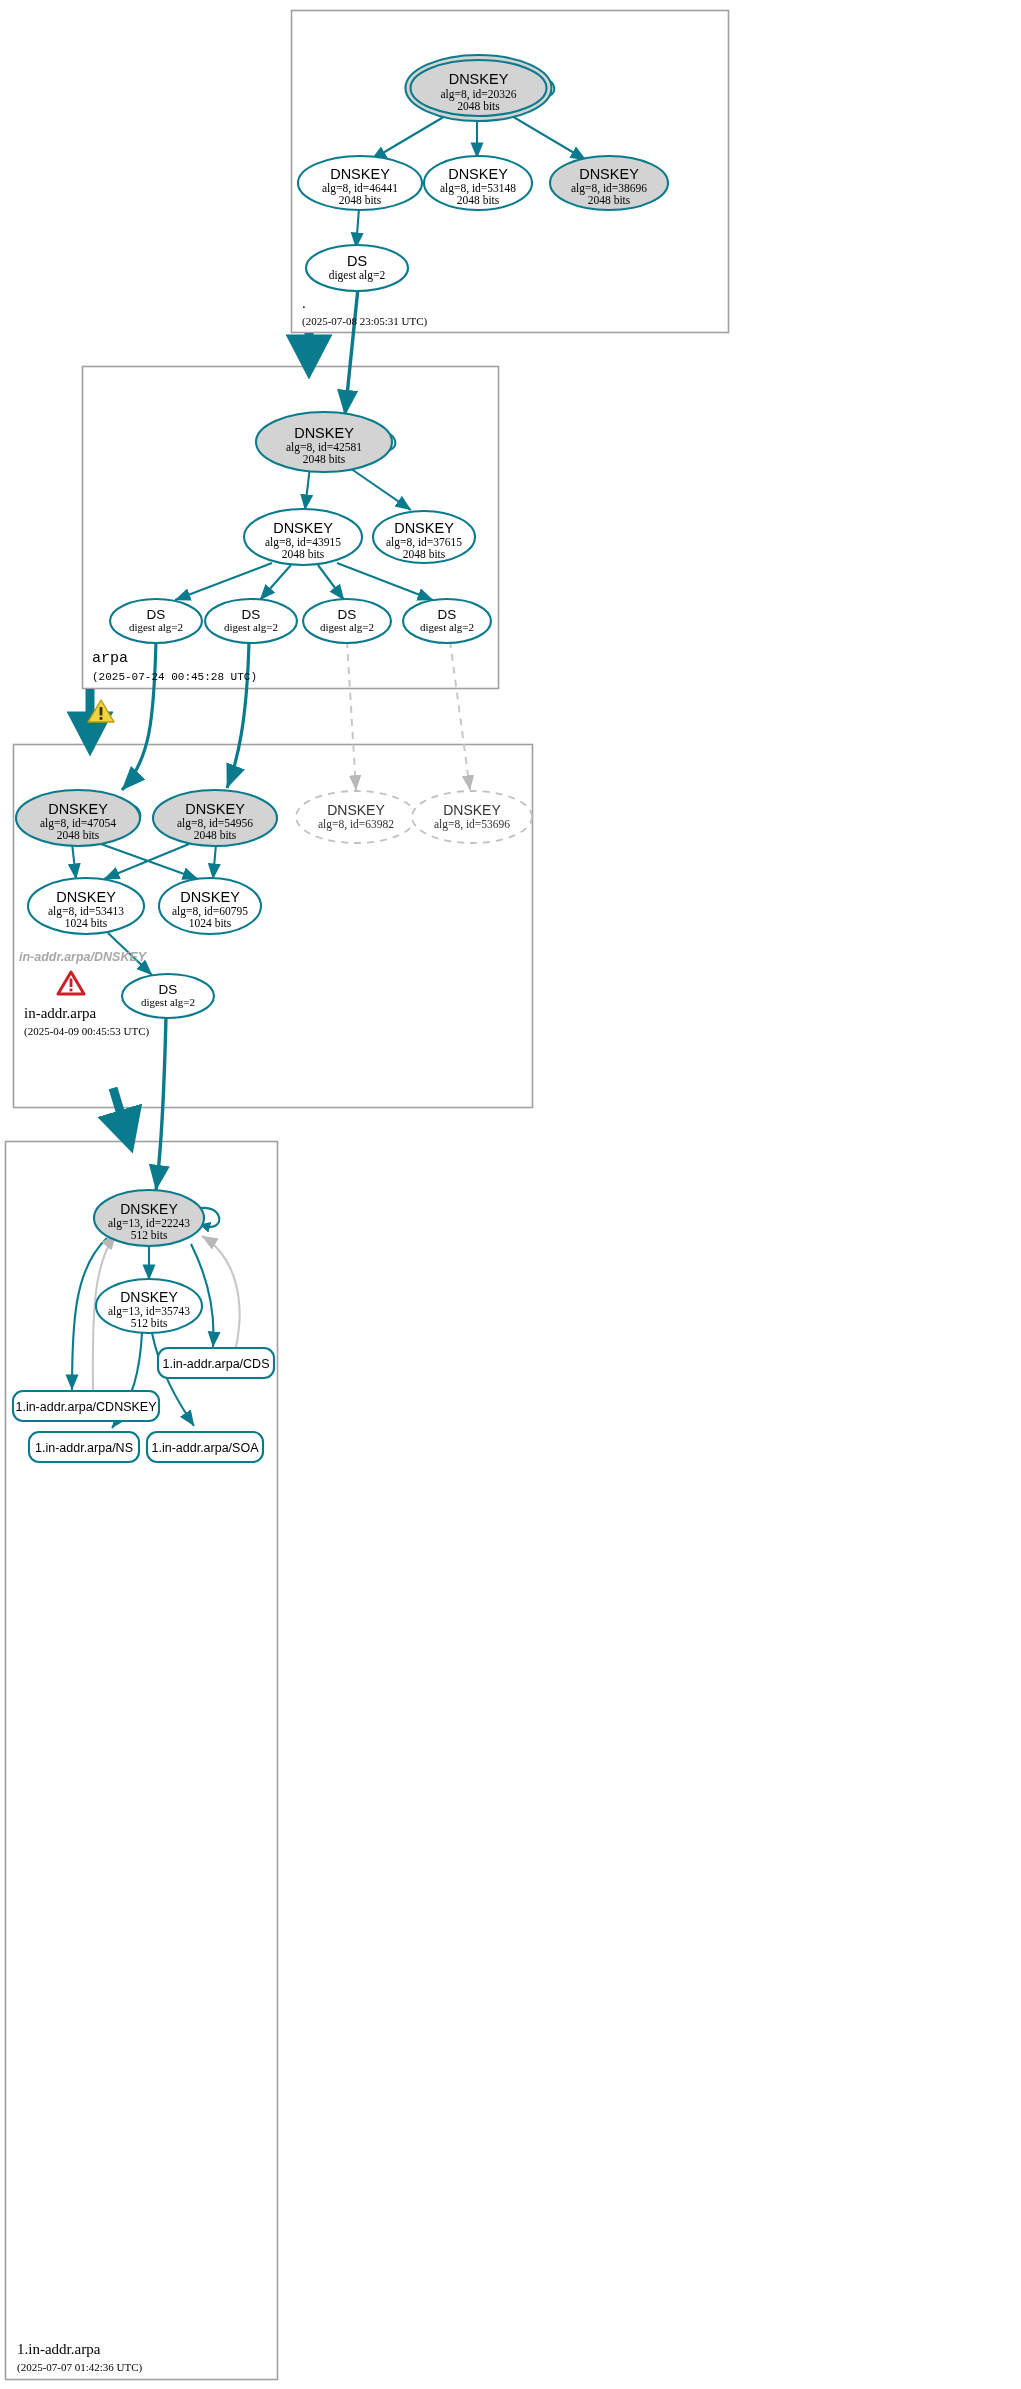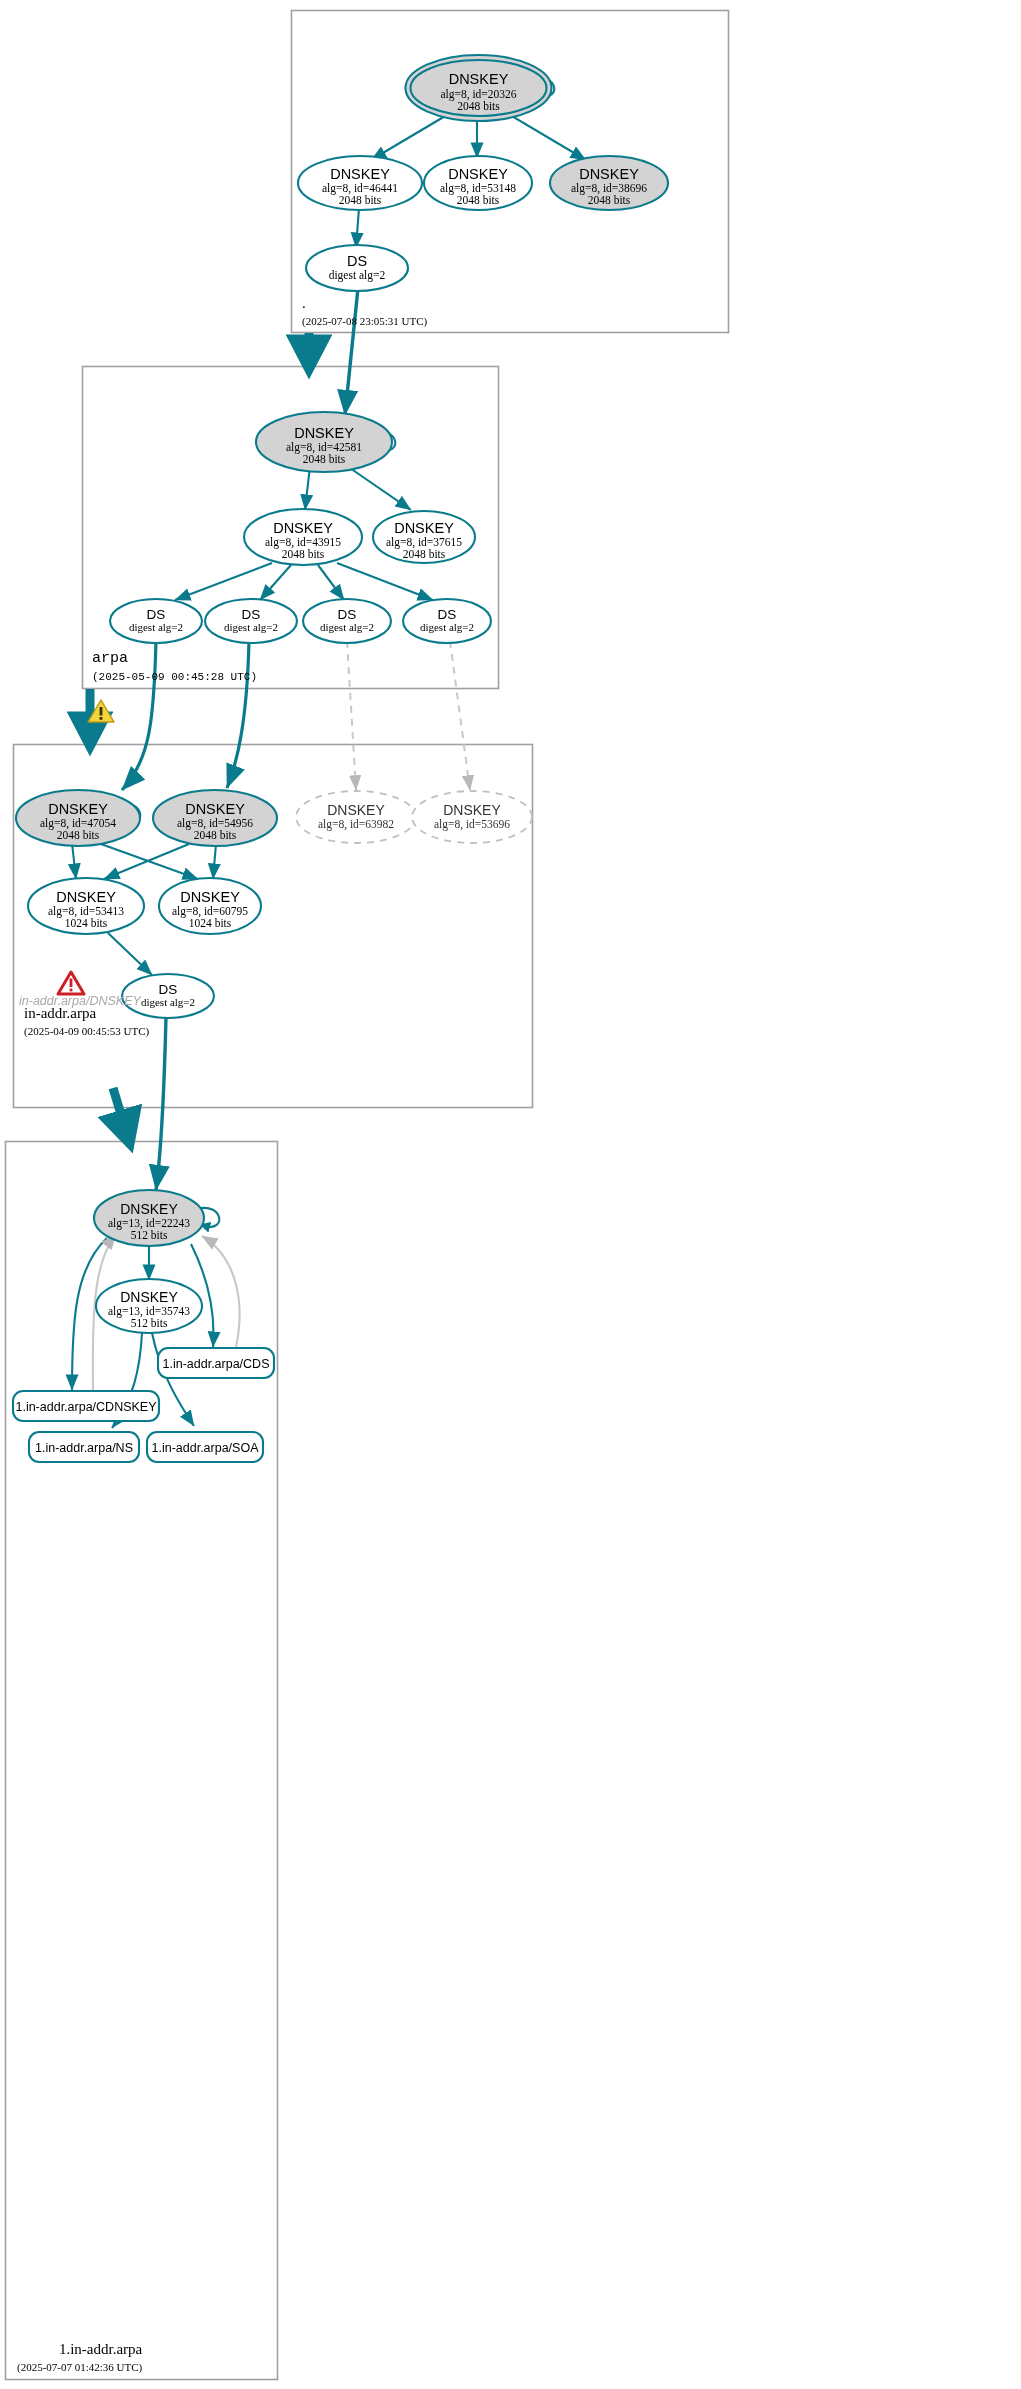--- a/index.html
+++ b/index.html
@@ -270,28 +270,28 @@
     </g>
   </svg>
 
   <div class="zone-label" style="left:302px;top:294px;">
     <div class="zone-name">.</div>
     <div class="zone-time">(2025-07-08 23:05:31 UTC)</div>
   </div>
 
   <div class="zone-label" style="left:92px;top:650px;font-family:Liberation Mono, monospace;">
     <div class="zone-name">arpa</div>
-    <div class="zone-time">(2025-05-09 00:45:28 UTC)</div>
+    <div class="zone-time">(2025-07-24 00:45:28 UTC)</div>
   </div>
 
   <div class="zone-label" style="left:24px;top:1004px;">
     <div class="zone-name">in-addr.arpa</div>
     <div class="zone-time">(2025-04-09 00:45:53 UTC)</div>
   </div>
 
-  <div class="zone-label" style="left:17px;top:2340px;text-align:right;">
+  <div class="zone-label" style="left:17px;top:2340px;">
     <div class="zone-name">1.in-addr.arpa</div>
     <div class="zone-time">(2025-07-07 01:42:36 UTC)</div>
   </div>
 
-  <div class="err-label" style="left:19px;top:994px;">in-addr.arpa/DNSKEY</div>
+  <div class="err-label" style="left:19px;top:950px;font-weight:bold;">in-addr.arpa/DNSKEY</div>
 
 </div>
 
 </body></html>

